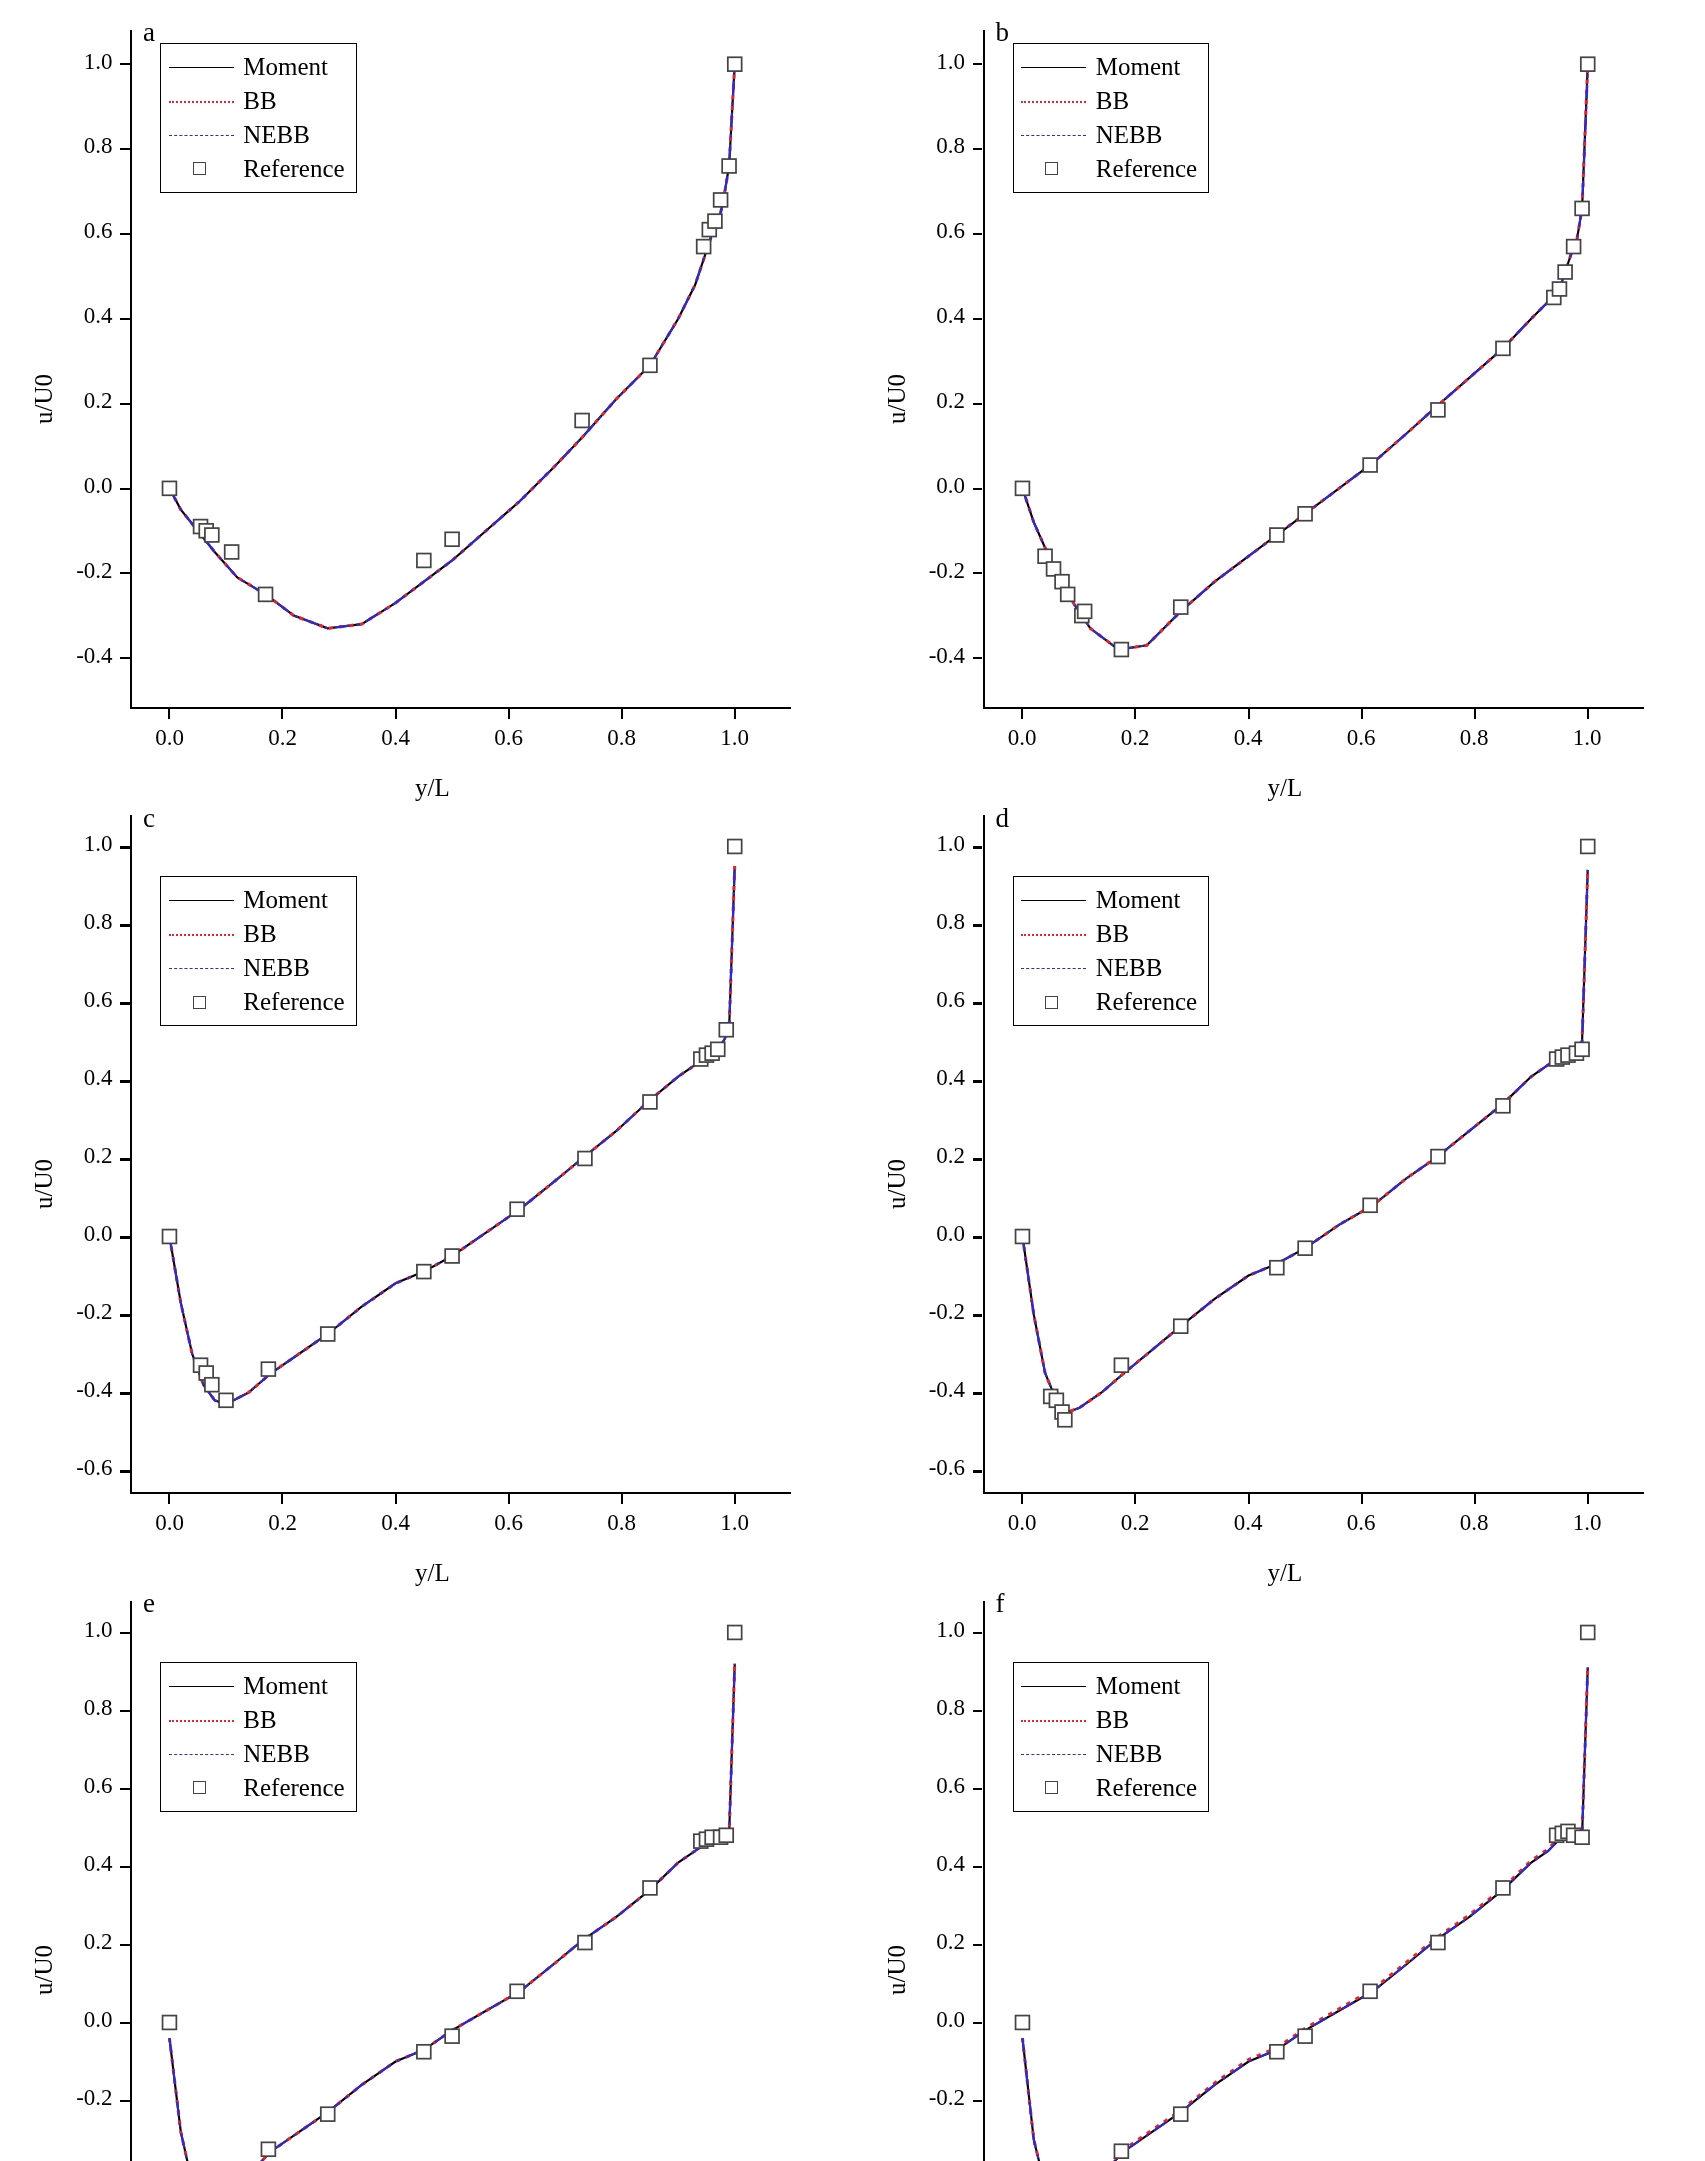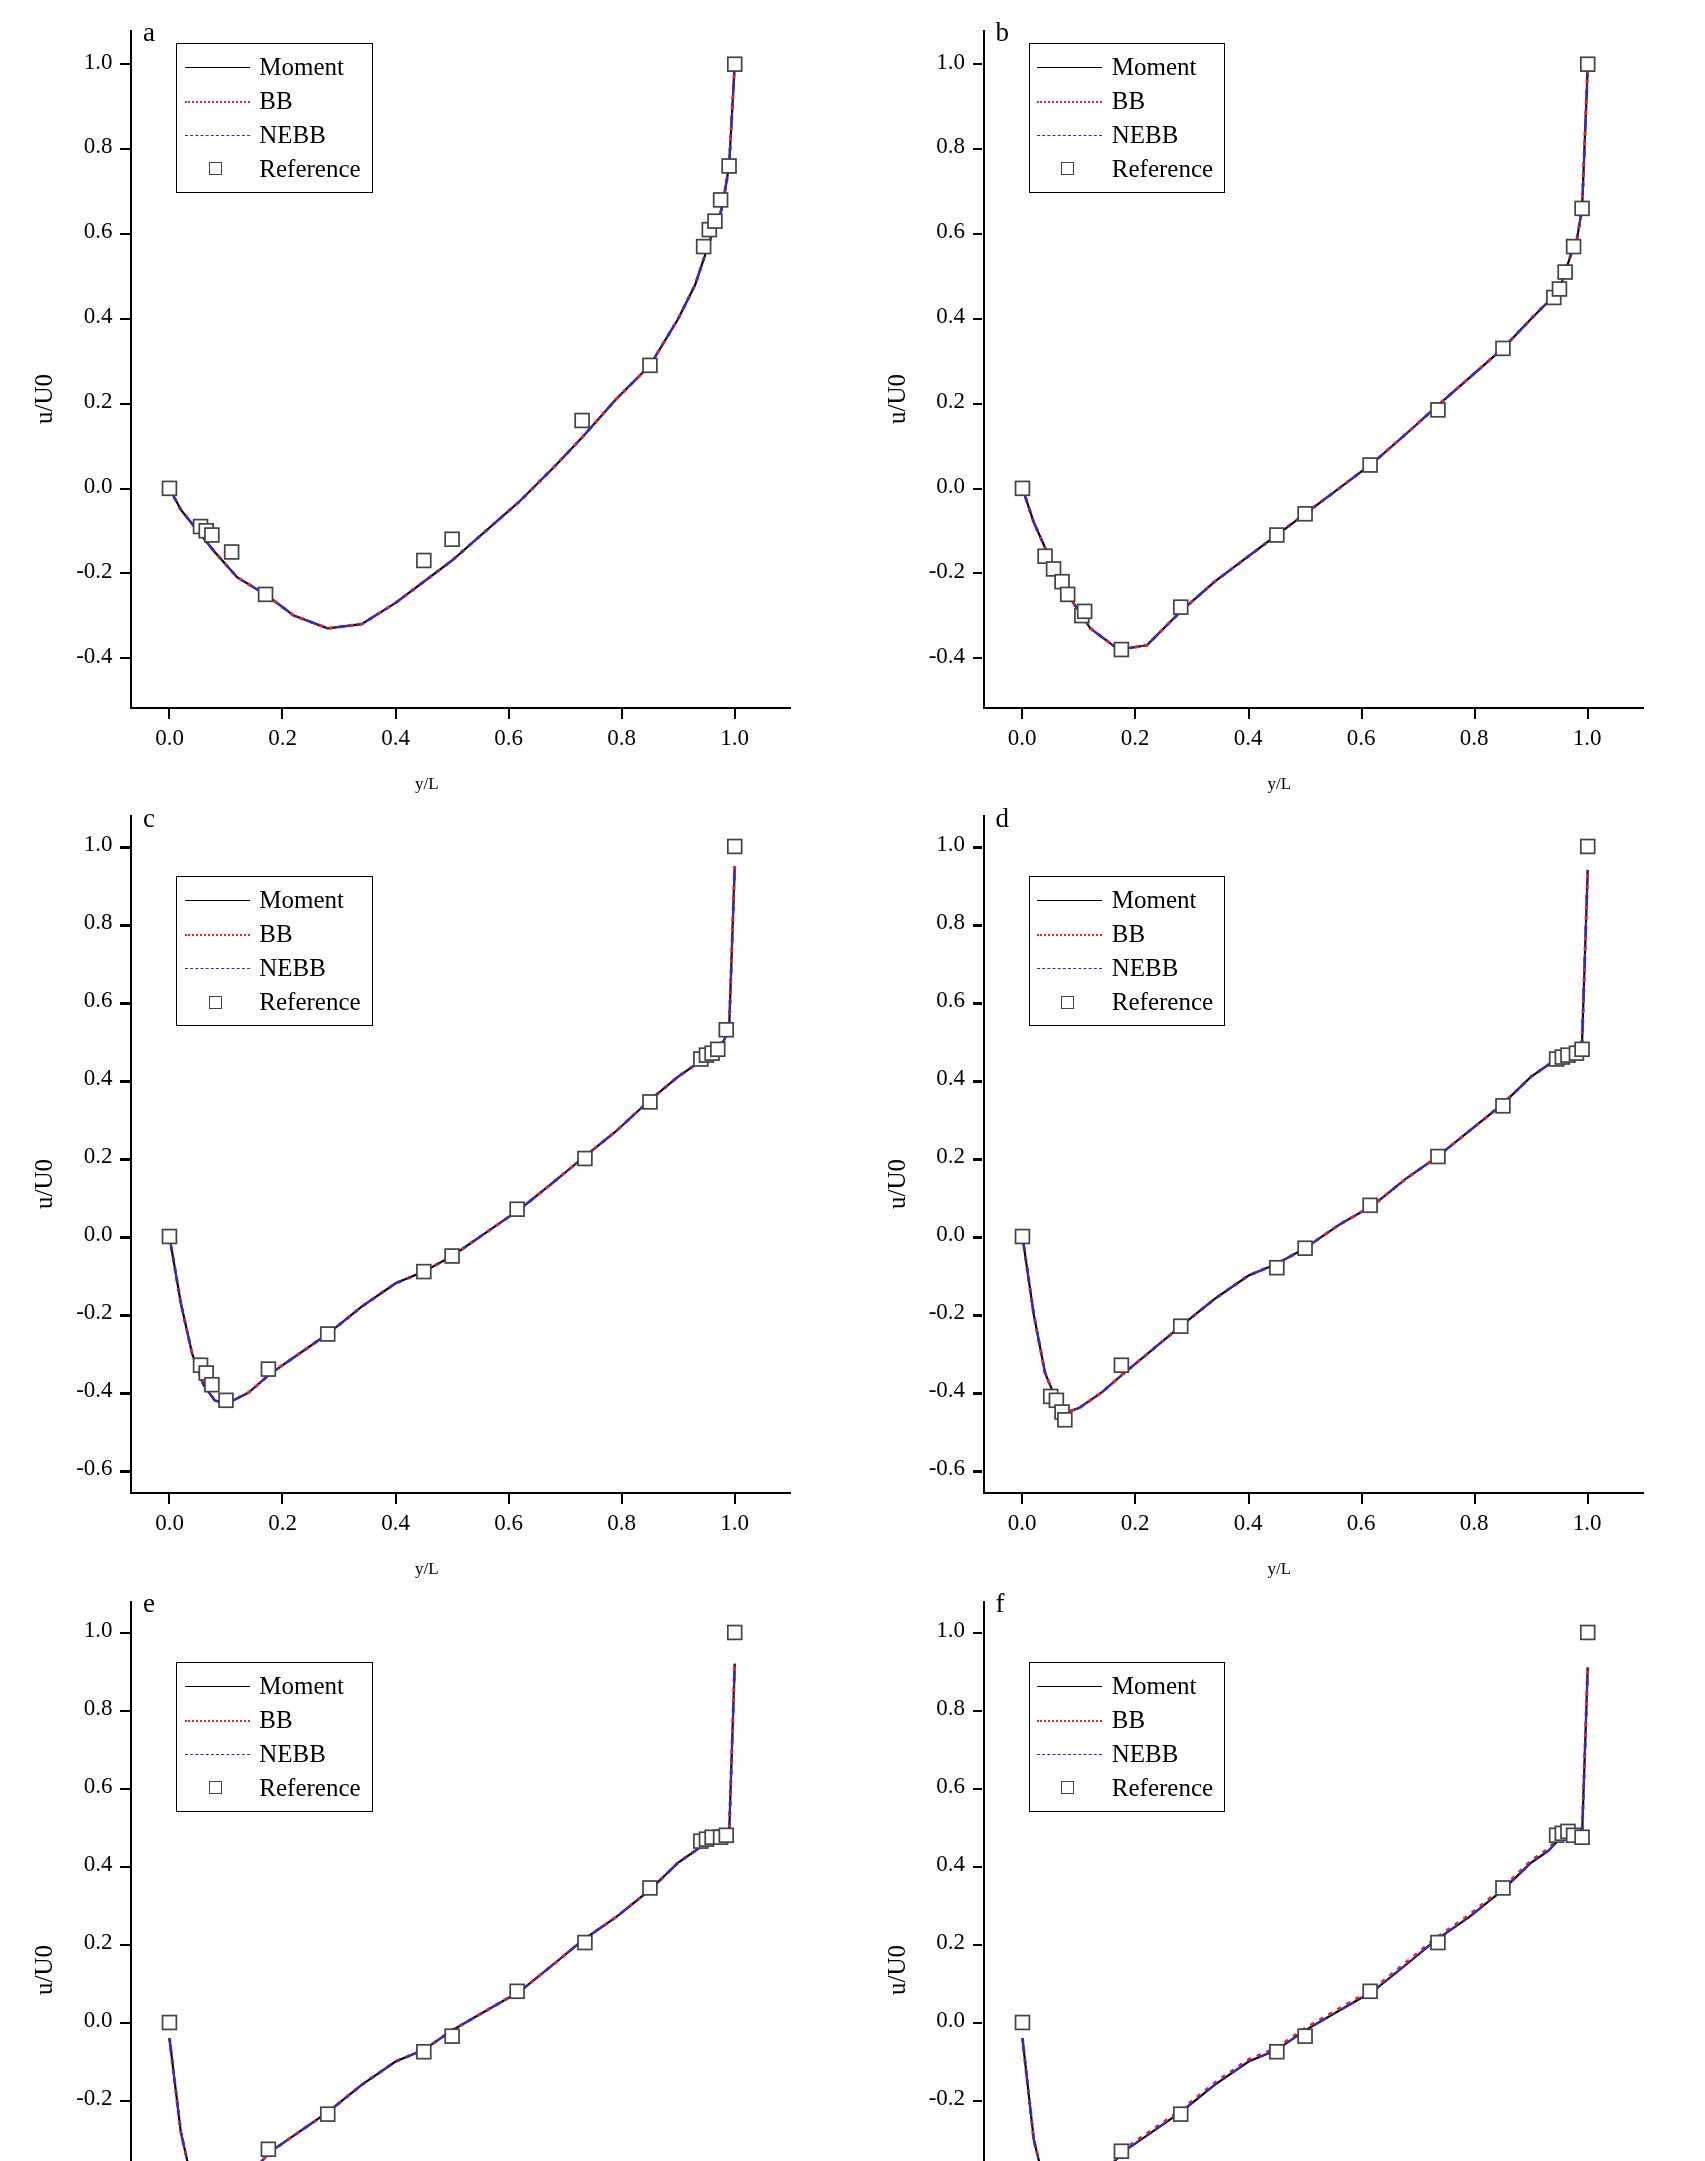--- a/index.html
+++ b/index.html
@@ -49,21 +49,21 @@
   }
   .ylabel {
     position: absolute;
     font-size: 25px;
     transform: rotate(-90deg);
     transform-origin: left top;
     white-space: nowrap;
   }
   .xlabel {
     position: absolute;
-    font-size: 17px;
+    font-size: 25px;
     white-space: nowrap;
     text-align: center;
   }
   .tick-label-y {
     position: absolute;
     font-size: 23px;
     text-align: right;
     white-space: nowrap;
   }
   .tick-label-x {
@@ -83,21 +83,20 @@
     width: 2.2px;
     height: 9.5px;
     background: #000;
   }
   .legend {
     position: absolute;
     border: 1.7px solid #000;
     background: #ffffff;
     box-sizing: border-box;
     padding: 6px 11.2px 6px 7.8px;
-    margin-left: 16px;
   }
   .legend-row {
     display: flex;
     align-items: center;
     height: 34px;
   }
   .legend-sample {
     width: 65px;
     height: 17.3px;
     position: relative;

